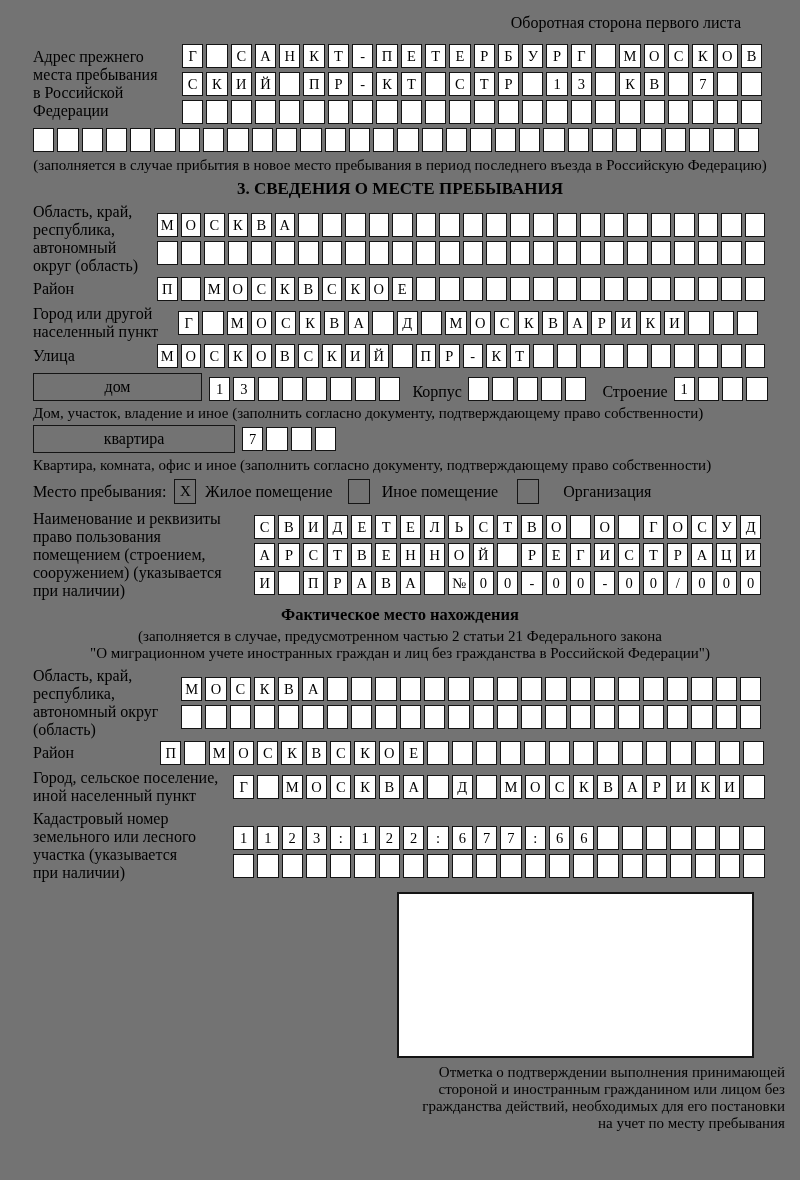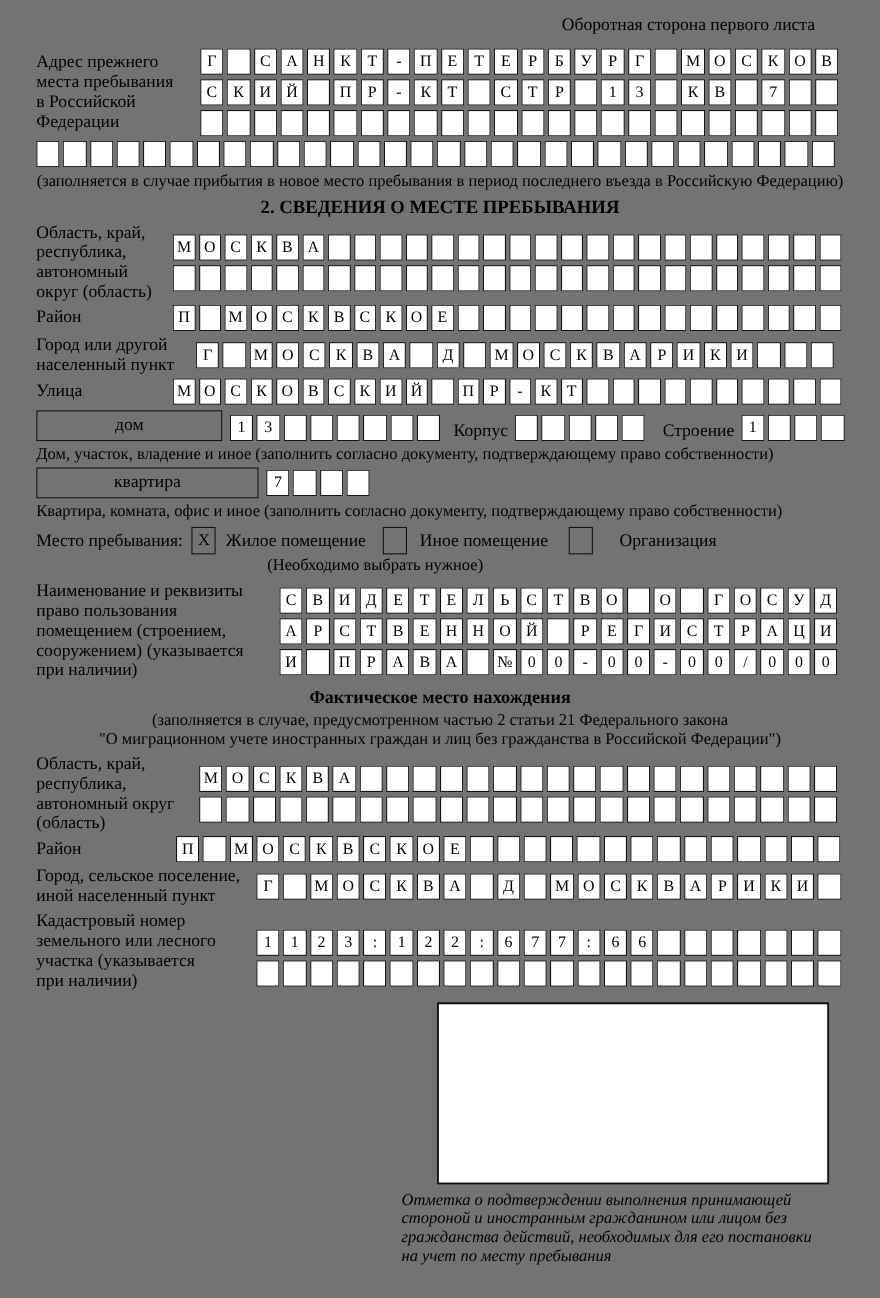--- a/index.html
+++ b/index.html
@@ -30,21 +30,21 @@
   }
   .inline-lb{font-size:16px;white-space:nowrap;}
   .chk{
     box-sizing:border-box;width:22px;height:25px;border:1.7px solid #141414;
     display:flex;align-items:center;justify-content:center;font-size:15px;flex:0 0 auto;
   }
   .stamp-box{
     box-sizing:border-box;border:2px solid #141414;width:357px;height:166px;
     margin-left:364px;background:#fff;
   }
-  .stamp-caption{width:420px;margin-left:332px;text-align:left;font-style:italic;}
+  .stamp-caption{width:420px;margin-left:332px;text-align:right;}
   .mt2{margin-top:2px}.mt3{margin-top:3px}.mt4{margin-top:4px}.mt5{margin-top:5px}
   .mt6{margin-top:6px}.mt10{margin-top:10px}.mt12{margin-top:12px}
 </style>
 </head>
 <body>
 
 <div class="page">
 
   <div class="corner">Оборотная сторона первого листа</div>
 
@@ -163,21 +163,21 @@
       <span class="cell"></span>
       <span class="cell"></span>
       <span class="cell"></span>
       <span class="cell"></span>
       <span class="cell"></span>
       <span class="cell"></span>
       <span class="cell"></span>
     </div>
   <div class="caption center mt5">(заполняется в случае прибытия в новое место пребывания в период последнего въезда в Российскую Федерацию)</div>
 
-  <h3 class="sechead mt5">2. СВЕДЕНИЯ О МЕСТЕ ПРЕБЫВАНИЯ</h3>
+  <h3 class="sechead mt5">3. СВЕДЕНИЯ О МЕСТЕ ПРЕБЫВАНИЯ</h3>
 
   <div class="frow mt4">
     <div class="flabel" style="width:124px">
       <div>Область, край,</div>
       <div>республика,</div>
       <div>автономный</div>
       <div>округ (область)</div>
     </div>
     <div class="cellstack">
       <div class="cells narrow">
@@ -379,21 +379,20 @@
 
   <div class="frow mt5" style="align-items:center">
     <div class="inline-lb">Место пребывания:</div>
     <div class="chk" style="margin-left:8px">X</div>
     <div class="inline-lb" style="margin-left:9px">Жилое помещение</div>
     <div class="chk" style="margin-left:15px"></div>
     <div class="inline-lb" style="margin-left:12px">Иное помещение</div>
     <div class="chk" style="margin-left:19px"></div>
     <div class="inline-lb" style="margin-left:24px">Организация</div>
   </div>
-  <div class="caption" style="margin-left:210px;margin-top:2px">(Необходимо выбрать нужное)</div>
 
   <div class="frow mt6">
     <div class="flabel" style="width:221px">
       <div>Наименование и реквизиты</div>
       <div>право пользования</div>
       <div>помещением (строением,</div>
       <div>сооружением) (указывается</div>
       <div>при наличии)</div>
     </div>
     <div class="cellstack">

